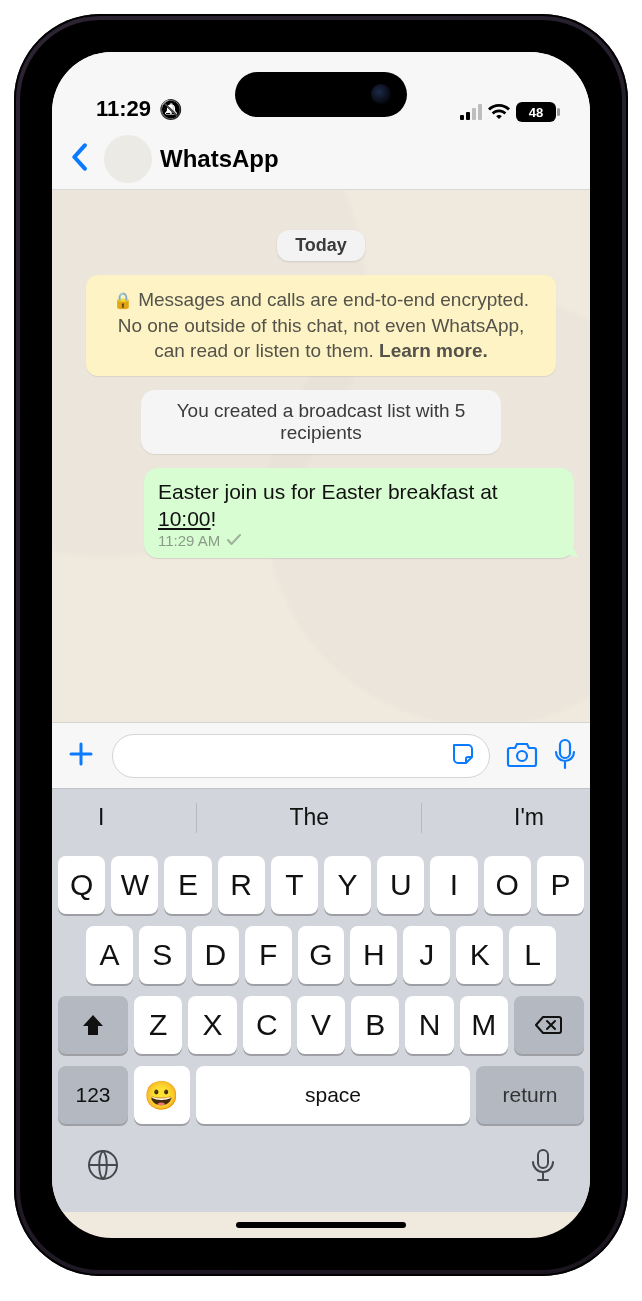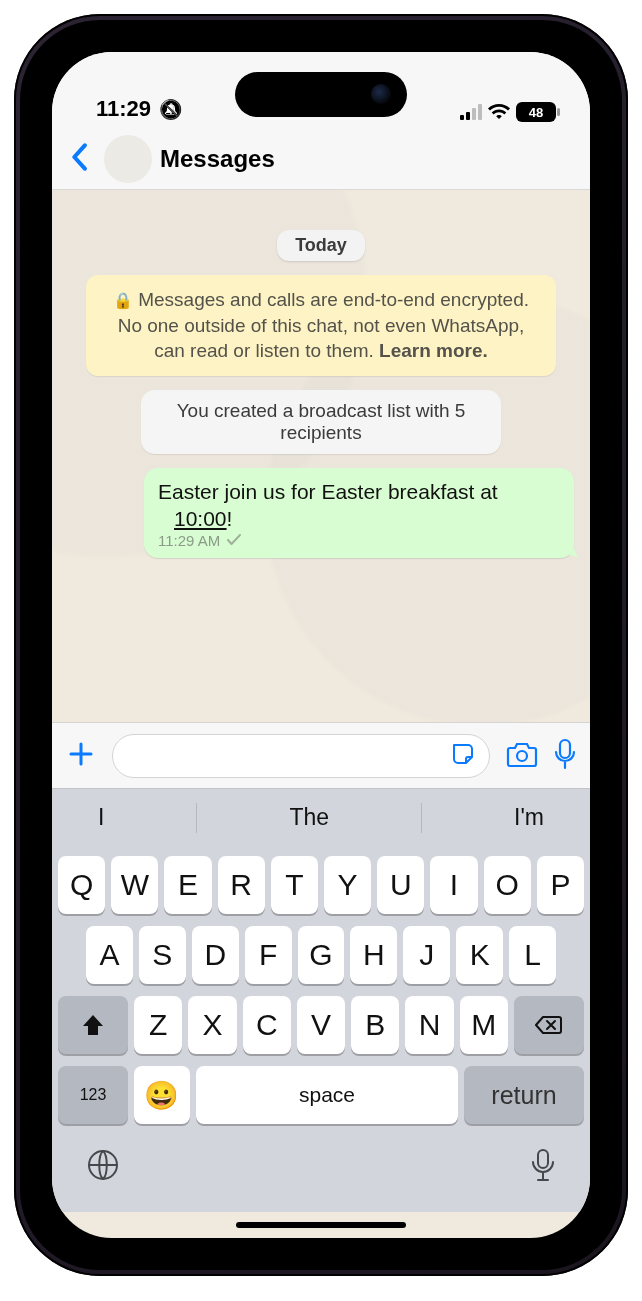--- a/index.html
+++ b/index.html
@@ -216,21 +216,21 @@
   .bubble-out .tail {
     position: absolute;
     right: -8px;
     bottom: 3px;
     width: 0; height: 0;
     border: 10px solid transparent;
     border-left-color: #d8fdd2;
     border-bottom-color: #d8fdd2;
     transform: rotate(20deg);
   }
-  .bubble-out .body .timelink { text-decoration: underline; text-underline-offset: 2px; color:#111;margin-left:16px;}
+  .bubble-out .body .timelink { text-decoration: underline; text-underline-offset: 2px; color:#111;}
   .bubble-out .meta {
     display: flex;
     align-items: center;
     gap: 6px;
     font-size: 15px;
     color: #8c9b88;
     margin-top: -2px;
   }
   .tick { color: #9fb29a; }
   
@@ -292,34 +292,34 @@
   .krow2 { padding: 0 28px; }
   .key-fn {
     width: 70px;
     flex: none;
     background: #b4b8c0;
     font-size: 22px;
   }
   .key-123 {
     width: 70px; flex:none;
     background: #b4b8c0;
-    font-size: 16px;
+    font-size: 21px;
   }
   .key-emoji {
     width: 56px; flex:none;
     font-size: 28px;
   }
   .key-space {
     flex: 1;
     font-size: 21px;
   }
   .key-return {
-    width: 120px; flex:none;
+    width: 108px; flex:none;
     background: #b4b8c0;
-    font-size: 25px;
+    font-size: 21px;
     color: #333;
   }
   .kb-bottom {
     height: 70px;
     background: #d2d5db;
     display: flex;
     align-items: flex-start;
     justify-content: space-between;
     padding: 6px 34px 0 34px;
     color: #46484c;
@@ -371,21 +371,21 @@
         </div>
       </div>
 
       <div class="nav">
         <span class="back">
           <svg width="18" height="28" viewBox="0 0 14 24">
               <path d="M12 2 L3 12 L12 22" stroke="#0a7aff" stroke-width="3.5" fill="none" stroke-linecap="round" stroke-linejoin="round"></path>
             </svg>
         </span>
         <span class="avatar"></span>
-        <span class="nav-title">Messages</span>
+        <span class="nav-title">WhatsApp</span>
       </div>
 
       <div class="chat">
         <div class="date-chip">Today</div>
 
         <div class="encrypt">
           <span class="lock">🔒</span>
           <span>Messages and calls are end-to-end encrypted. No one outside of this chat, not even WhatsApp, can read or listen to them.</span>
           <span class="learn">Learn more.</span>
         </div>

